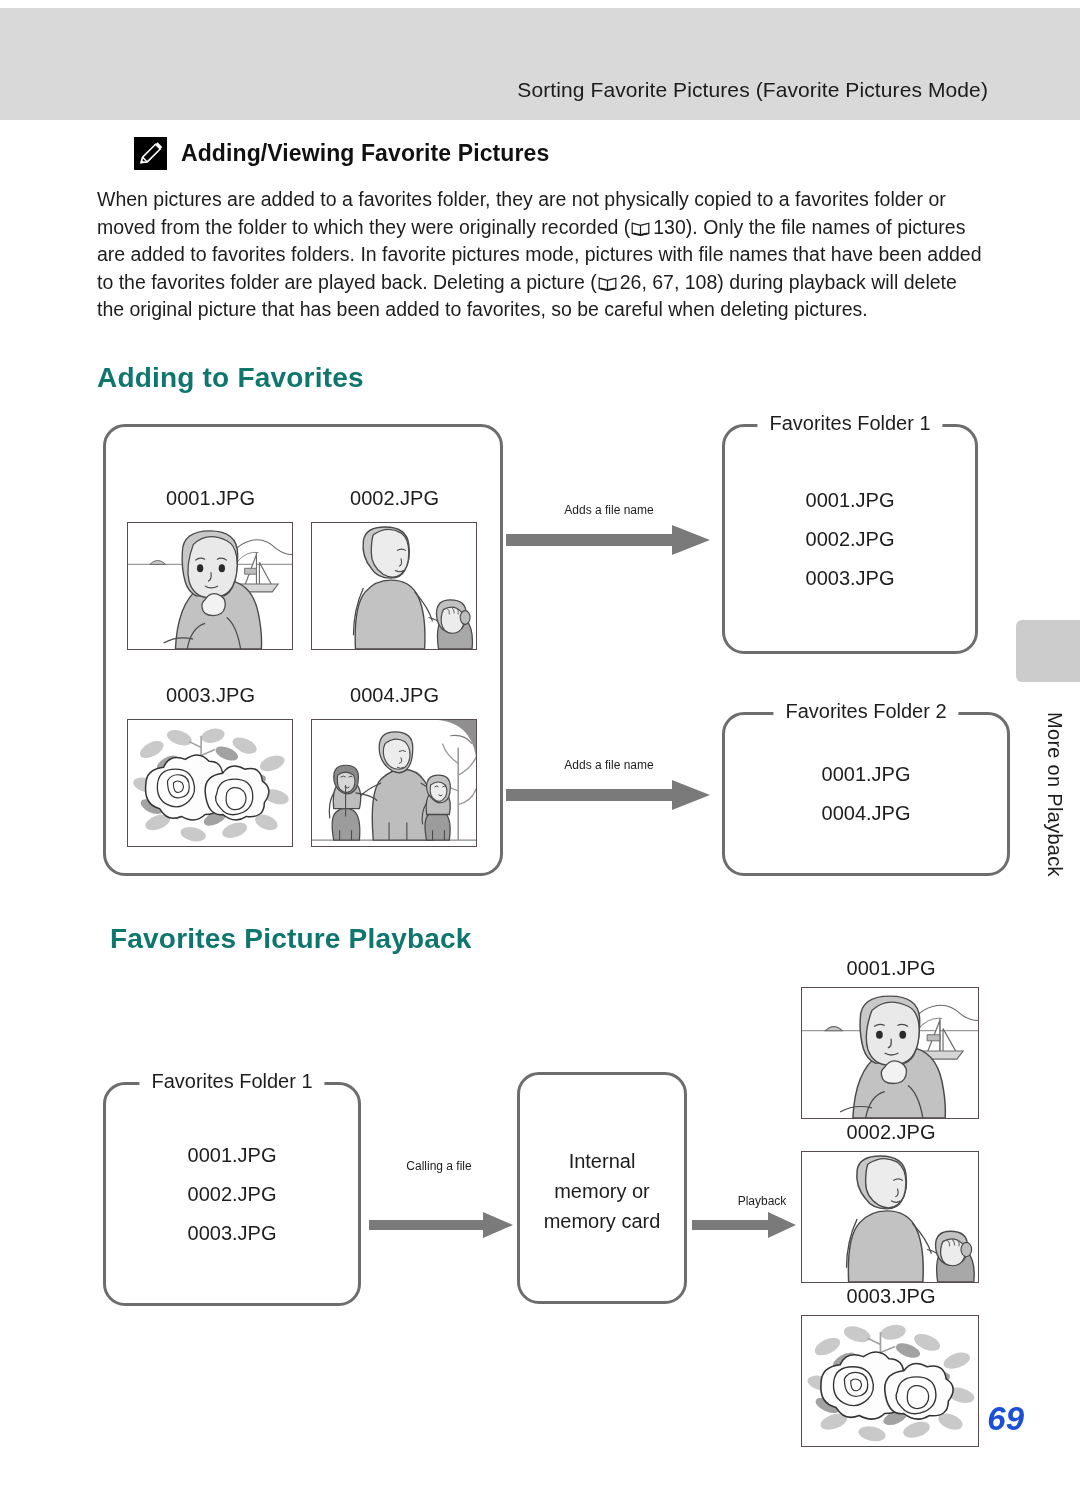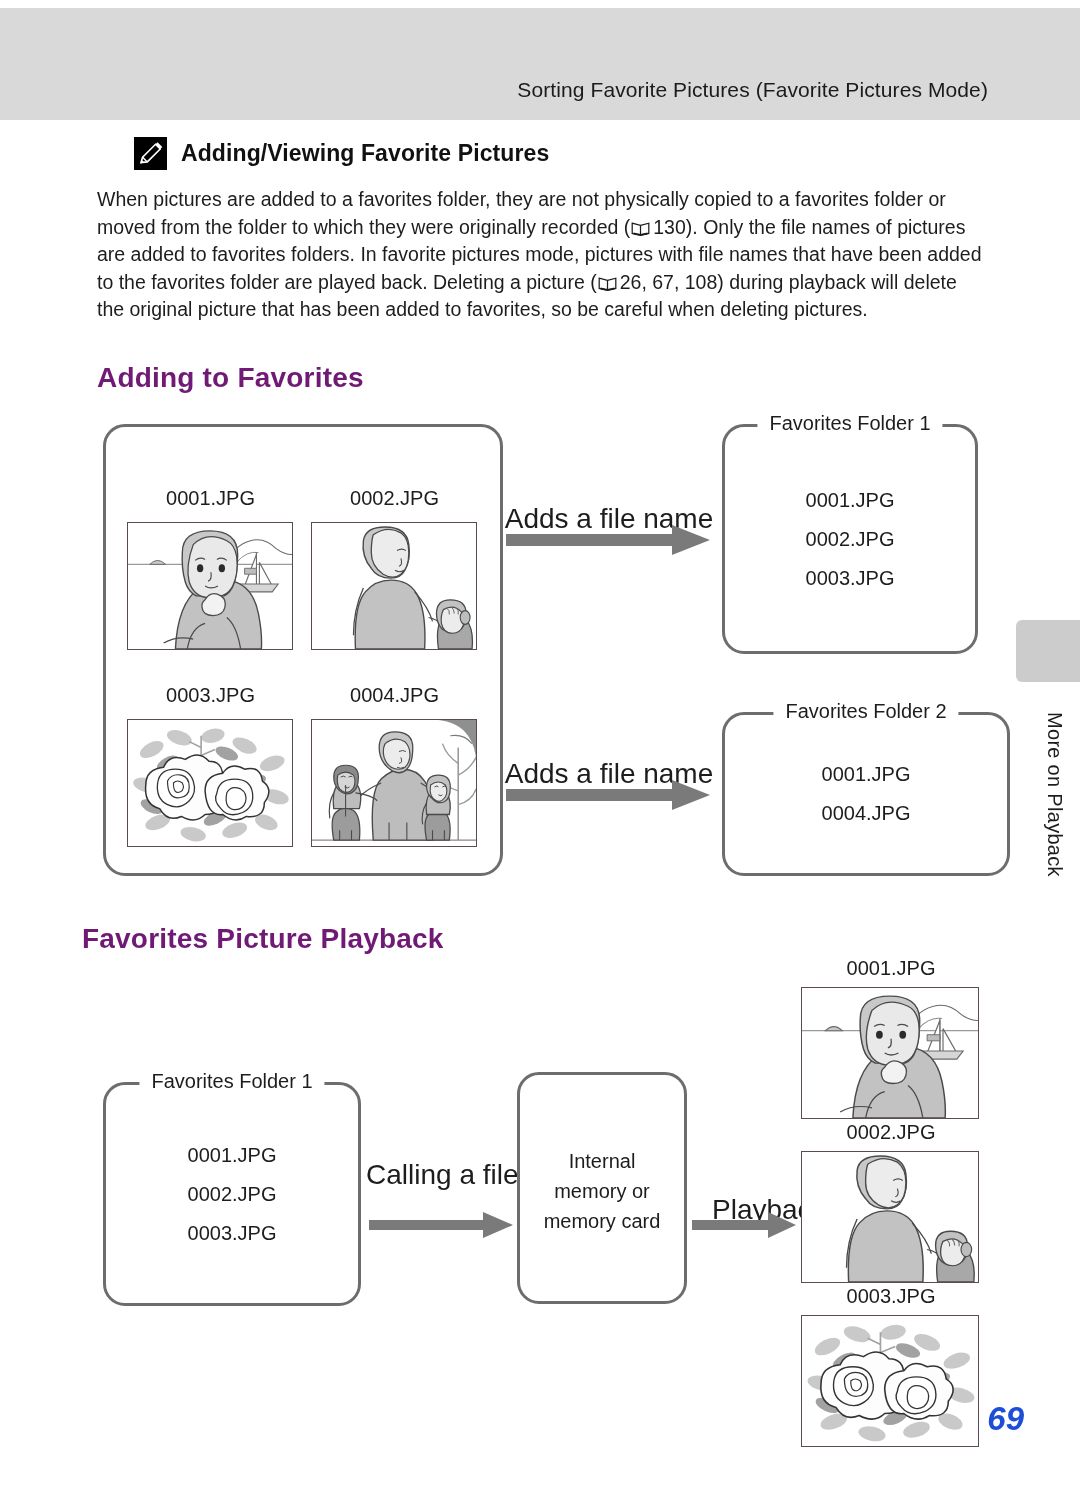--- a/index.html
+++ b/index.html
@@ -42,25 +42,25 @@
     font-size:19.5px;line-height:27.5px;color:#1d1d1d;
     text-align:left;
   }
   .bookicon{
     display:inline-block;width:19px;height:15px;vertical-align:-2px;
     margin:0 3px 0 1px;
   }
 
   
   .h-section{
-    position:absolute;font-size:28px;font-weight:bold;color:#701a75;
+    position:absolute;font-size:28px;font-weight:bold;color:#0f766e;
     letter-spacing:.2px;
   }
   #h-adding{left:97px;top:362px;}
-  #h-playback{left:82px;top:923px;text-align:right;}
+  #h-playback{left:110px;top:923px;text-align:right;}
 
   
   .fsbox{position:absolute;}
   .fsbox .frame{
     position:absolute;left:0;top:0;width:100%;height:100%;
     border:3.5px solid #6d6d6d;border-radius:22px;
     box-sizing:border-box;
   }
   .fsbox .legend{
     position:absolute;top:-15px;left:50%;transform:translateX(-50%);
@@ -82,21 +82,21 @@
   .thumb svg{display:block;width:100%;height:100%;}
   .thumb-label{
     position:absolute;font-size:20px;color:#1d1d1d;text-align:center;
     white-space:nowrap;
   }
 
   
   .arrow{position:absolute;}
   .arrow svg{display:block;}
   .arrow-label{
-    position:absolute;font-size:28px;color:#1d1d1d;white-space:nowrap;
+    position:absolute;font-size:12px;color:#1d1d1d;white-space:nowrap;
     text-align:center;
   }
 
   
   .edge-tab{
     position:absolute;right:0;top:620px;width:64px;height:62px;
     background:#cccccc;border-radius:6px 0 0 6px;
   }
   .edge-text{
     position:absolute;right:14px;top:712px;

